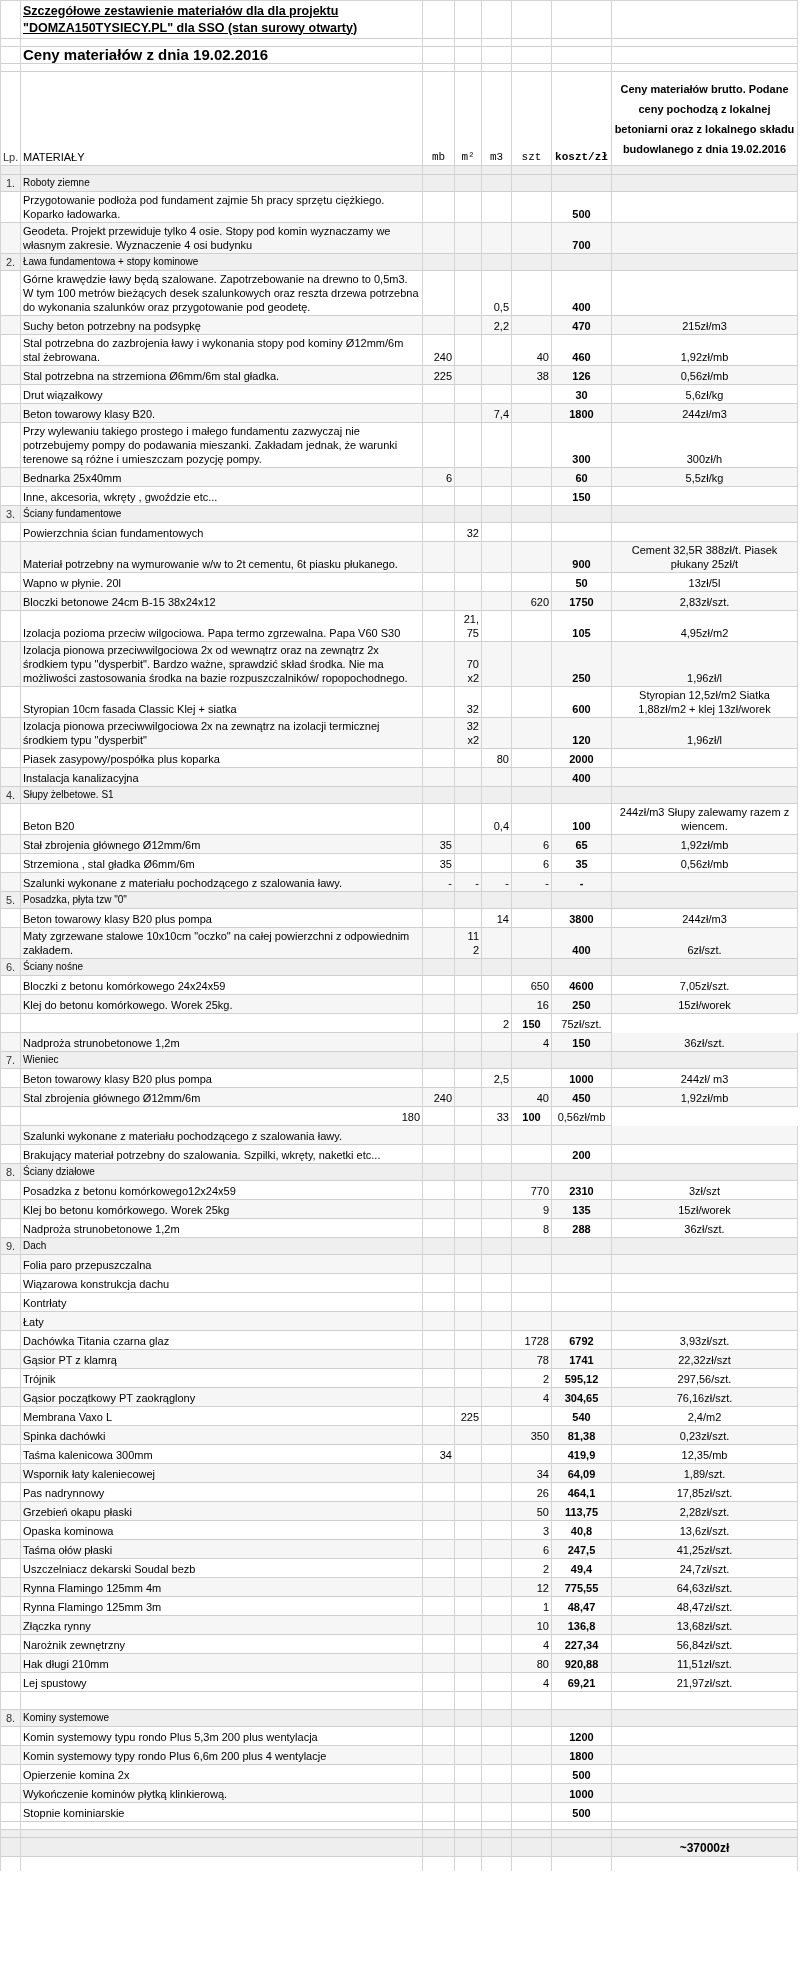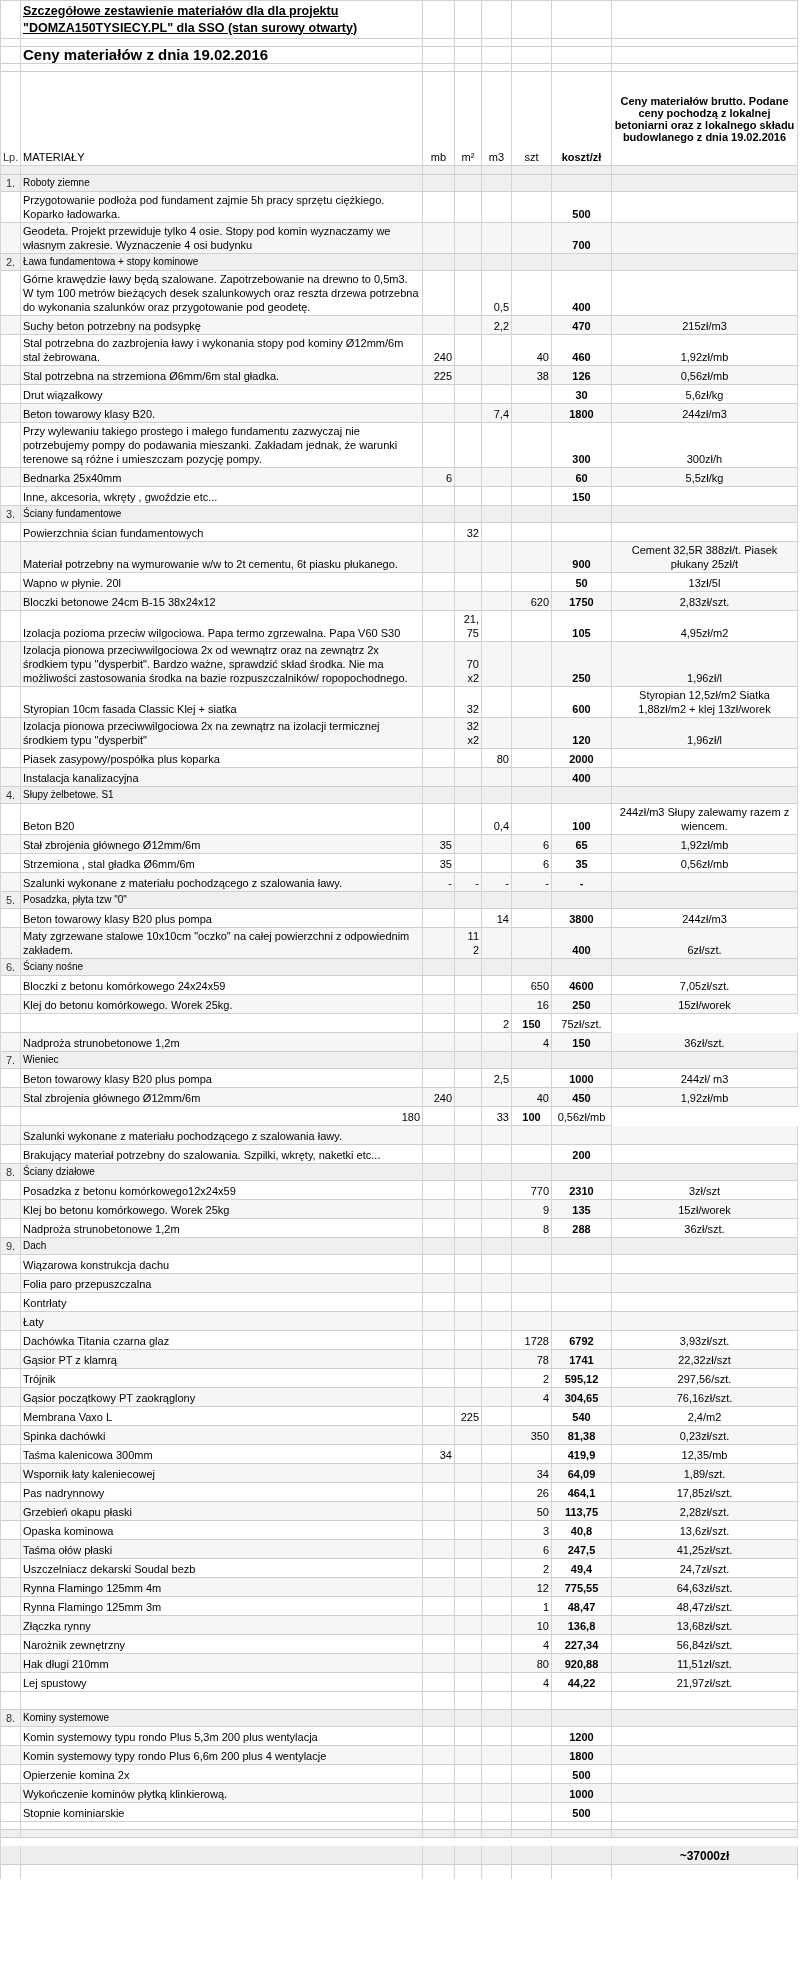--- a/index.html
+++ b/index.html
@@ -29,25 +29,25 @@
   .row.spacer.white > div{background:#ffffff;}
   .row.gap > div{height:18px;padding:0;background:#ffffff;}
   
   .row.title-row{min-height:38px;}
   .row.title-row .c-mat{font-weight:bold;font-size:12.5px;line-height:17px;justify-content:center;text-decoration:underline;}
   .row.thin > div{height:8px;padding:0;background:#ffffff;}
   .row.subtitle-row{min-height:17px;}
   .row.subtitle-row .c-mat{font-weight:bold;font-size:15px;}
   .row.head{min-height:94px;}
   .row.head > div{justify-content:flex-end;}
-  .row.head .h-center{align-items:center;text-align:center;}
+  .row.head .h-center{align-items:center;text-align:center;font-family:Liberation Mono, monospace;}
   .row.head .c-koszth{font-weight:bold;text-align:center;}
-  .row.head .c-noteh{font-weight:bold;text-align:center;justify-content:center;line-height:12px;}
+  .row.head .c-noteh{font-weight:bold;text-align:center;justify-content:center;line-height:20px;}
   .row.post-head > div{height:9px;padding:0;background:#efefef;}
-  .row.total-row{min-height:19px;margin-top:8px;}
+  .row.total-row{min-height:19px;}
   .row.total-row > div{background:#eeeeee;}
   .row.total-row .c-note{font-weight:bold;font-size:12px;}
   .row.bottom-fill > div{height:14px;padding:0;background:#ffffff;border-bottom:none;}
 </style>
 </head>
 <body>
 
 <div class="sheet">
 
   <div class="row title-row">
@@ -592,33 +592,33 @@
       <div class="row section">
         <div class="c-lp">9.</div>
         <div class="c-mat">Dach</div>
         <div class="c-num"></div>
         <div class="c-num"></div>
         <div class="c-num"></div>
         <div class="c-num"></div>
         <div class="c-cost"></div>
         <div class="c-note"></div>
       </div>
+      <div class="row item band">
+        <div class="c-lp"></div>
+        <div class="c-mat">Folia paro przepuszczalna</div>
+        <div class="c-num"></div>
+        <div class="c-num"></div>
+        <div class="c-num"></div>
+        <div class="c-num"></div>
+        <div class="c-cost"></div>
+        <div class="c-note"></div>
+      </div>
       <div class="row item">
         <div class="c-lp"></div>
         <div class="c-mat">Wiązarowa konstrukcja dachu</div>
-        <div class="c-num"></div>
-        <div class="c-num"></div>
-        <div class="c-num"></div>
-        <div class="c-num"></div>
-        <div class="c-cost"></div>
-        <div class="c-note"></div>
-      </div>
-      <div class="row item band">
-        <div class="c-lp"></div>
-        <div class="c-mat">Folia paro przepuszczalna</div>
         <div class="c-num"></div>
         <div class="c-num"></div>
         <div class="c-num"></div>
         <div class="c-num"></div>
         <div class="c-cost"></div>
         <div class="c-note"></div>
       </div>
       <div class="row item">
         <div class="c-lp"></div>
         <div class="c-mat">Kontrłaty</div>
@@ -819,21 +819,21 @@
         <div class="c-cost">920,88</div>
         <div class="c-note">11,51zł/szt.</div>
       </div>
       <div class="row item">
         <div class="c-lp"></div>
         <div class="c-mat">Lej spustowy</div>
         <div class="c-num"></div>
         <div class="c-num"></div>
         <div class="c-num"></div>
         <div class="c-num">4</div>
-        <div class="c-cost">44,22</div>
+        <div class="c-cost">69,21</div>
         <div class="c-note">21,97zł/szt.</div>
       </div>
       <div class="row gap">
         <div></div>
         <div></div>
         <div></div>
         <div></div>
         <div></div>
         <div></div>
         <div></div>

